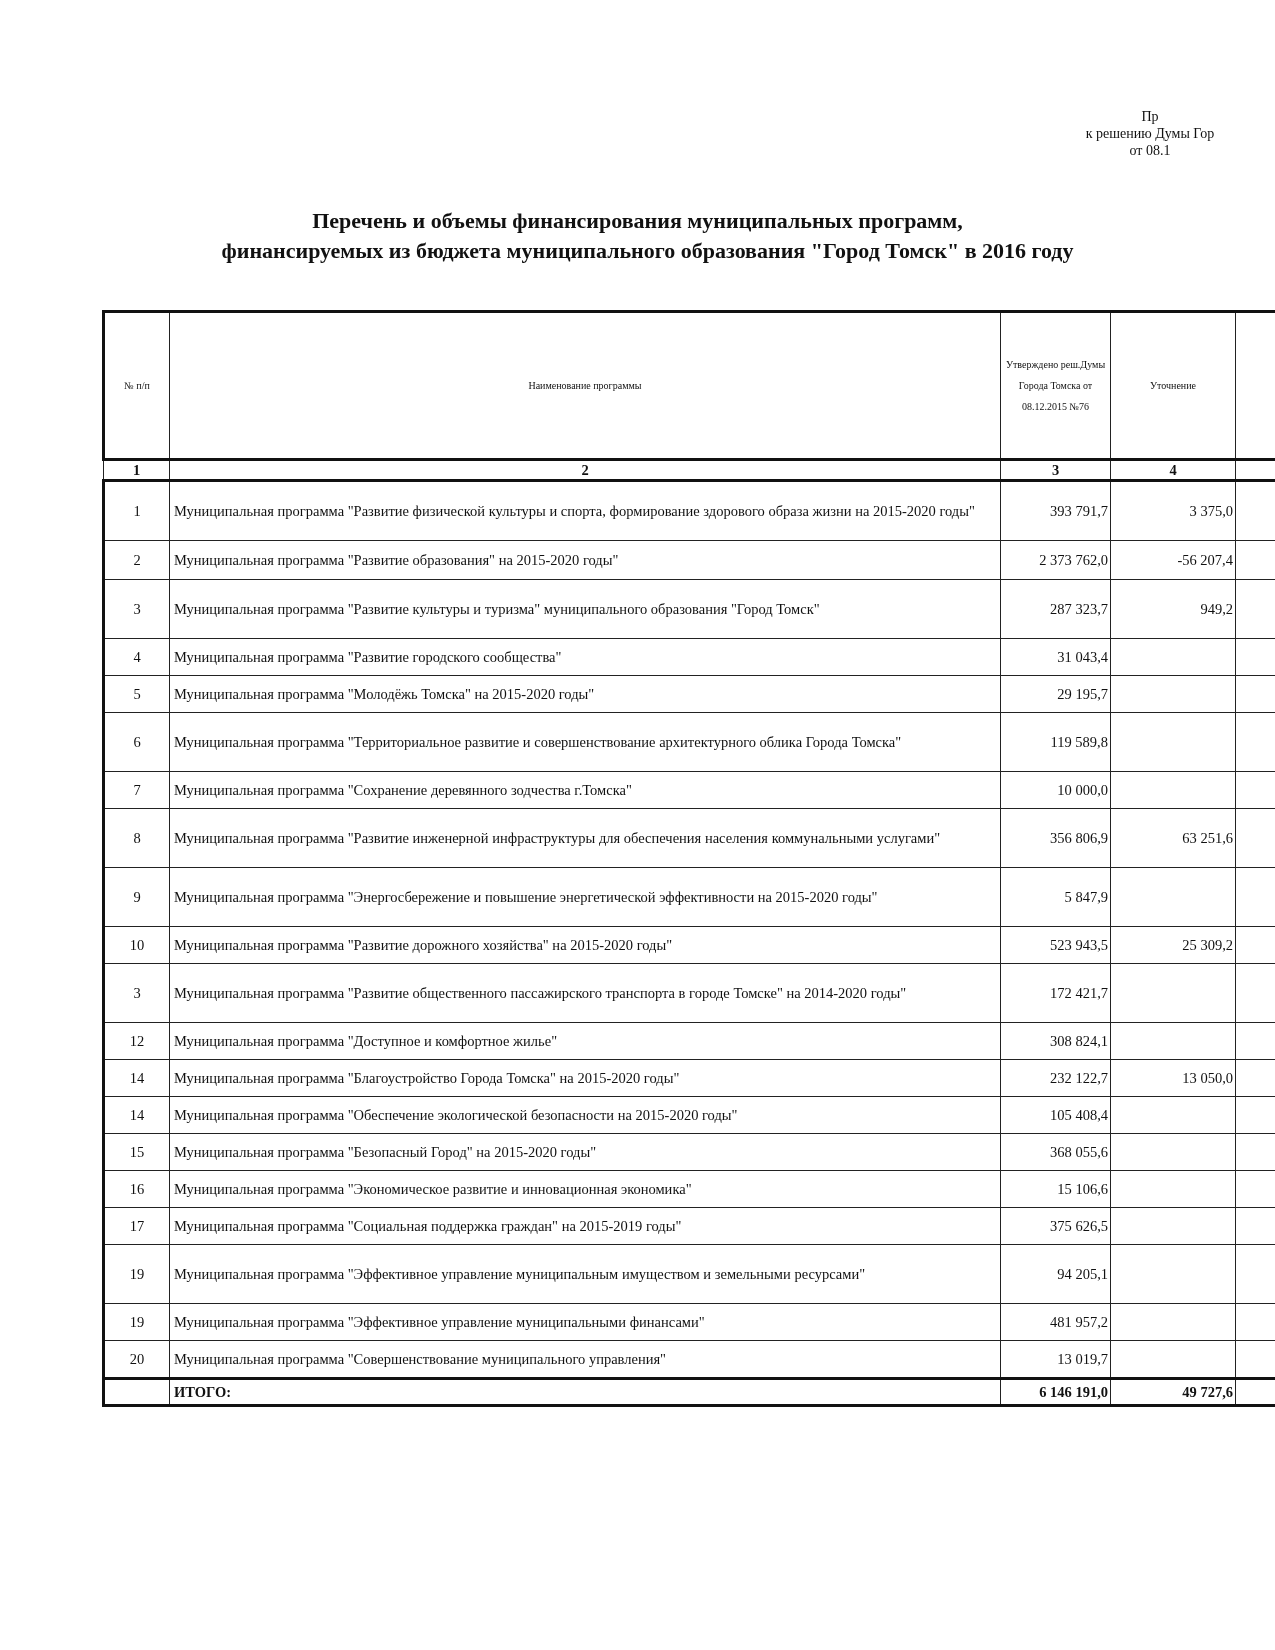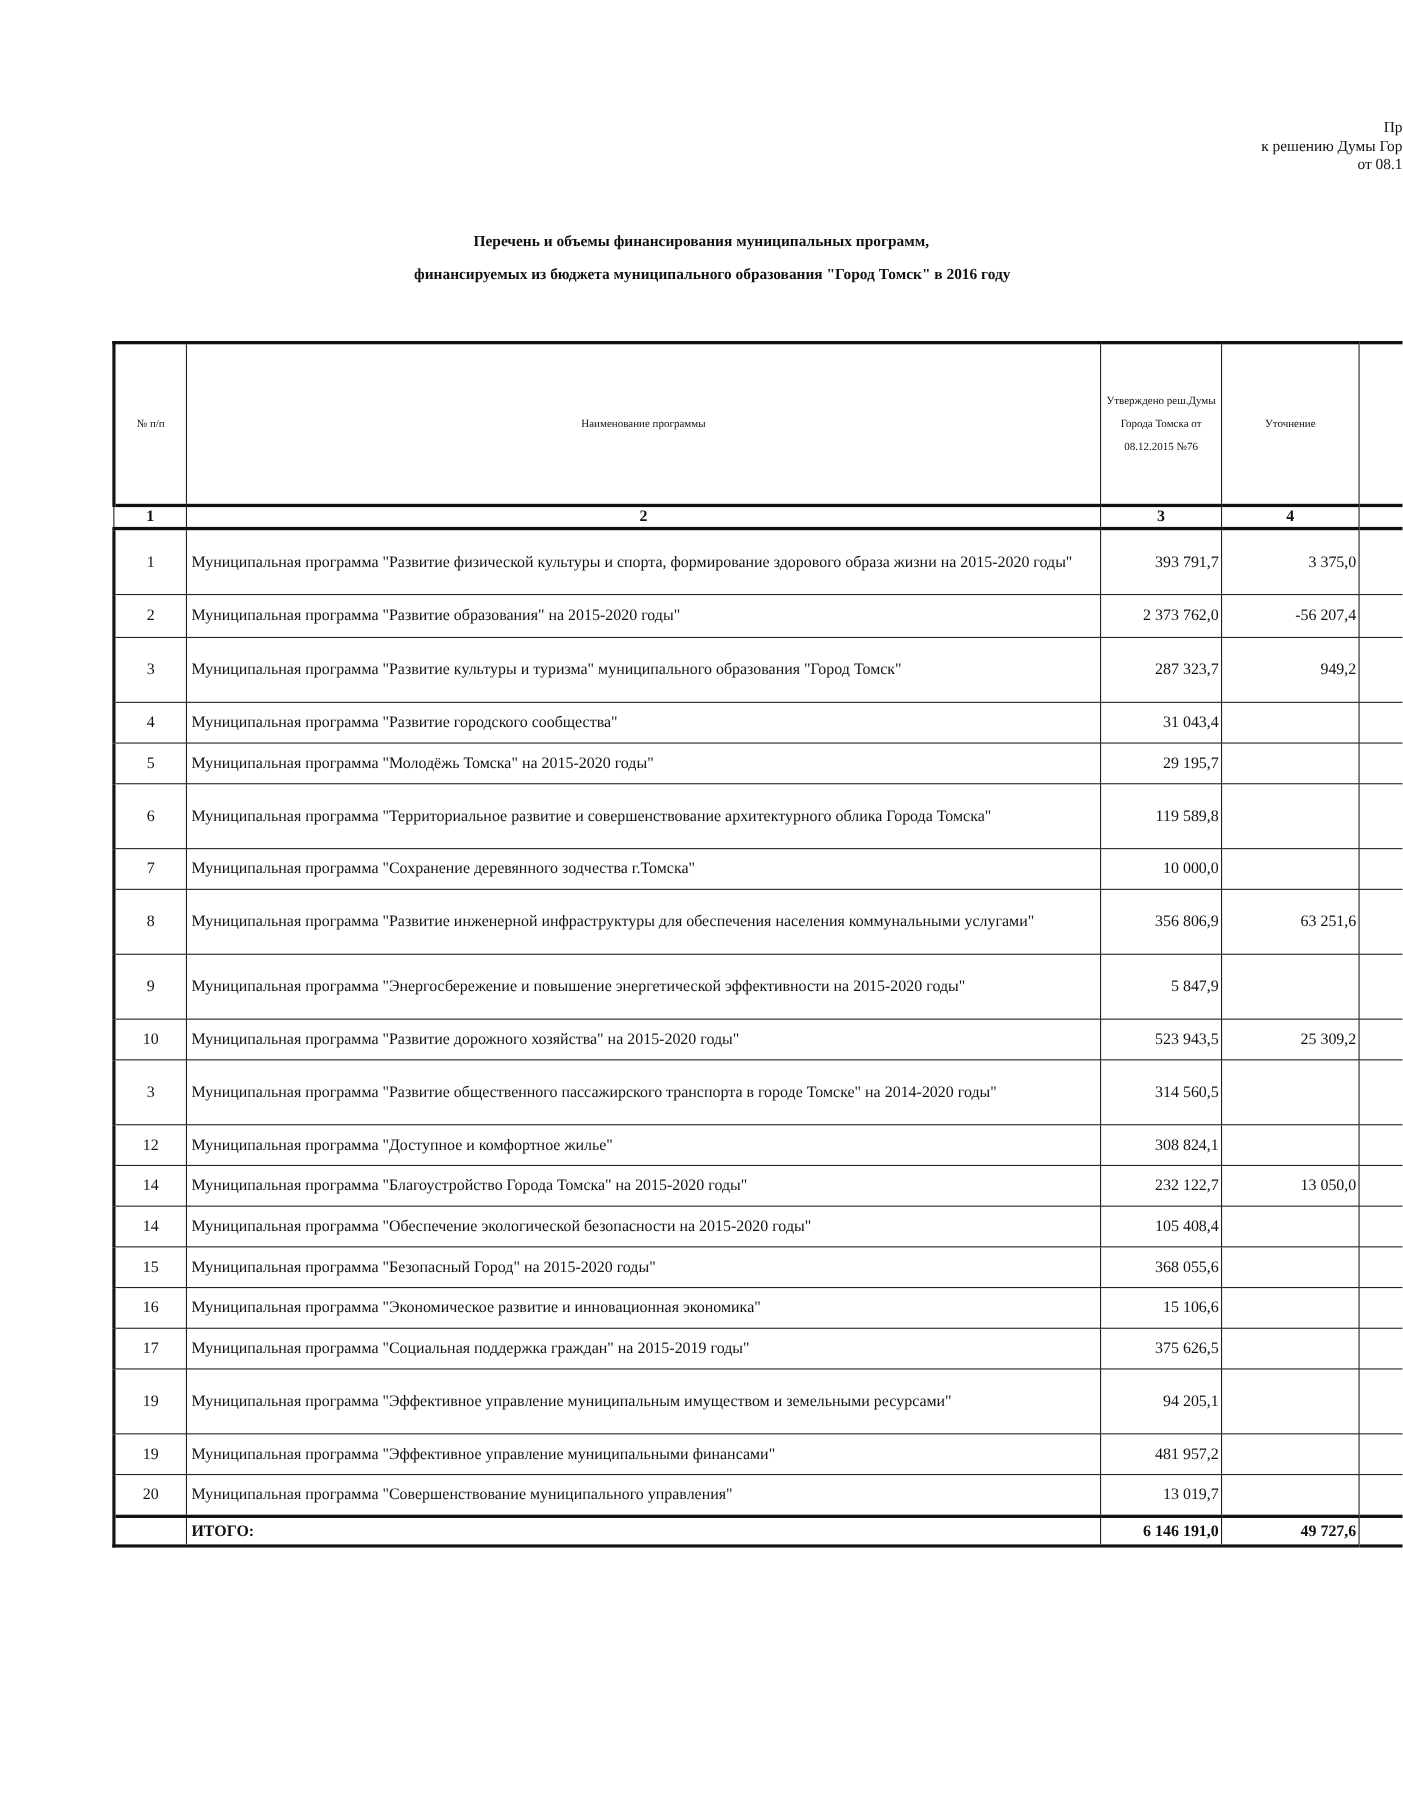--- a/index.html
+++ b/index.html
@@ -1,22 +1,22 @@
 <!DOCTYPE html>
 <html><head>
 <meta charset="utf-8">
 <style>
   html, body { margin: 0; padding: 0; background: #ffffff; }
   body { width: 1275px; height: 1650px; position: relative; overflow: hidden;
          font-family: "Liberation Serif", "DejaVu Serif", serif; color: #111; }
   .appendix { position: absolute; right: 0; top: 108px; width: 250px; text-align: right;
               font-size: 14px; line-height: 17px; white-space: nowrap; overflow: hidden; }
-  .appendix div { overflow: hidden; }
+  .appendix div { overflow: hidden; text-align: center; }
   .title { position: absolute; left: 0; right: 0; top: 206px; text-align: center;
-           font-weight: bold; font-size: 14px; line-height: 30px; }
+           font-weight: bold; font-size: 22px; line-height: 30px; }
   .title .l2 { padding-left: 20px; white-space: nowrap; }
   .tablewrap { position: absolute; left: 102px; top: 310px; width: 1173px; overflow: hidden; }
   table { border-collapse: collapse; table-layout: fixed; width: 1240px; }
   td, th { border: 1px solid #222; font-size: 14.5px; line-height: 20px; padding: 0 4px; }
   th { font-weight: normal; font-size: 10px; line-height: 21px; }
   col.c1 { width: 66px; } col.c2 { width: 831px; } col.c3 { width: 110px; }
   col.c4 { width: 125px; } col.c5 { width: 108px; }
   thead tr.h1 th { height: 145px; border-top: 3px solid #111; }
   thead tr.h1 th:first-child { border-left: 3px solid #111; }
   tbody td:first-child, tfoot td:first-child { border-left: 3px solid #111; }
@@ -134,21 +134,21 @@
         <tr class="r3">
           <td class="num">10</td>
           <td class="name">Муниципальная программа "Развитие дорожного хозяйства" на 2015-2020 годы"</td>
           <td class="val">523 943,5</td>
           <td class="val">25 309,2</td>
           <td class="val"></td>
         </tr>
         <tr class="r1">
           <td class="num">3</td>
           <td class="name">Муниципальная программа "Развитие общественного пассажирского транспорта в городе Томске" на 2014-2020 годы"</td>
-          <td class="val">314 560,5</td>
+          <td class="val">172 421,7</td>
           <td class="val"></td>
           <td class="val"></td>
         </tr>
         <tr class="r3">
           <td class="num">12</td>
           <td class="name">Муниципальная программа "Доступное и комфортное жилье"</td>
           <td class="val">308 824,1</td>
           <td class="val"></td>
           <td class="val"></td>
         </tr>

